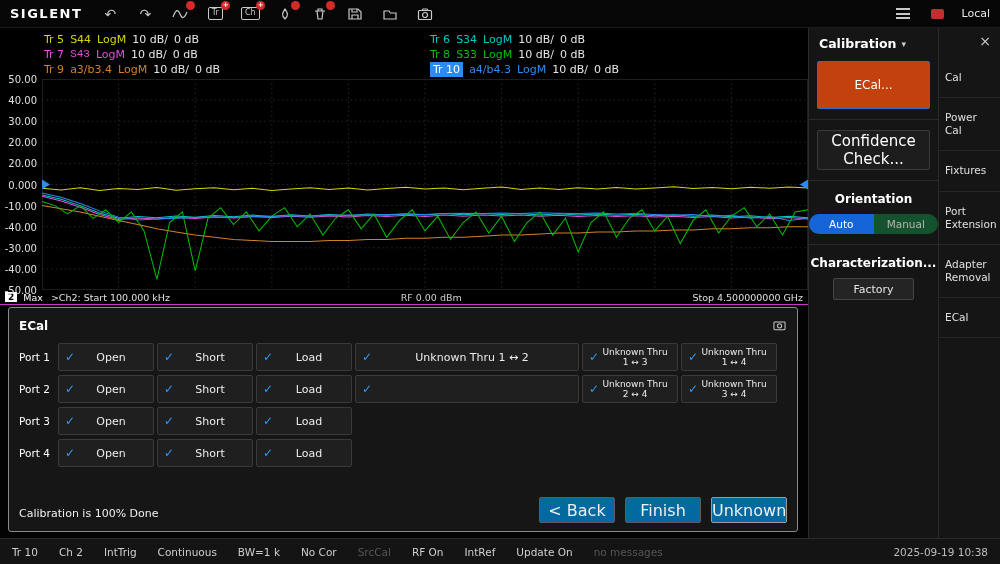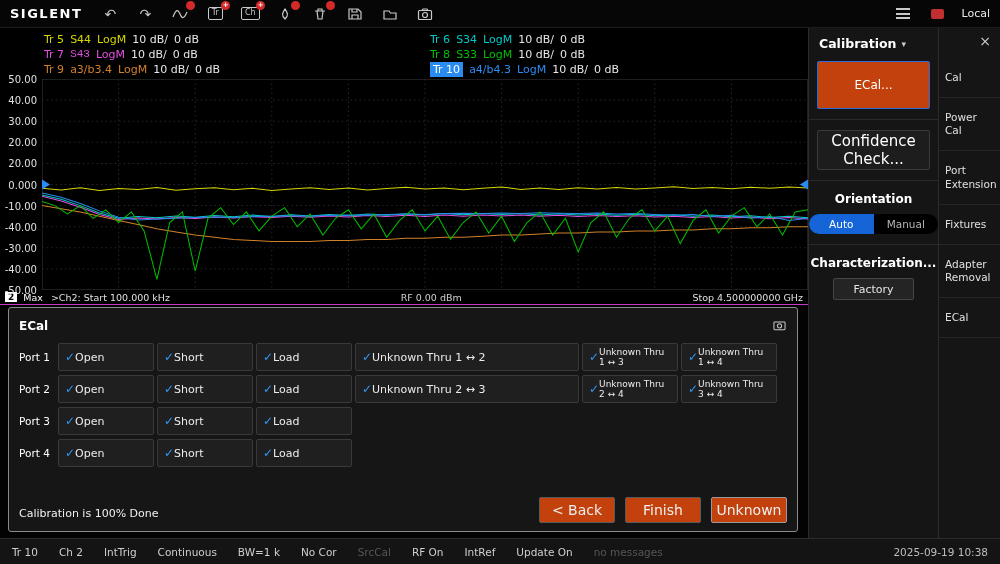--- a/index.html
+++ b/index.html
@@ -51,45 +51,45 @@
           border-radius:3px;padding:8px 10px;display:flex;flex-direction:column}
   .dhead{display:flex;align-items:center}
   .dtitle{font-size:12px;font-weight:bold;color:#fff}
   .dcam{margin-left:auto;cursor:pointer}
   .erows{margin-top:8px;display:flex;flex-direction:column;gap:4px}
   .erow{display:flex;gap:3px;height:28px;align-items:stretch}
   .eport{width:36px;font-size:10.5px;color:#fff;display:flex;align-items:center}
   .ecell{background:#1f1f1f;border:1px solid #3a3a3a;border-radius:2px;display:flex;align-items:center;
          padding:0 6px;font-size:11px;color:#ececec;cursor:pointer}
   .chk{color:#2f9bff;font-weight:bold;font-size:12px}
-  .clabel{flex:1;}
+  .clabel{flex:1;text-align:center}
   .std{width:96px}
   .wide{width:224px}
   .smallc{width:96px;font-size:9px}
   .efooter{margin-top:auto;display:flex;align-items:flex-end}
   .estatus{font-size:11px;color:#f0f0f0;padding-bottom:3px}
   .ebuttons{margin-left:auto;display:flex;gap:10px}
-  .ebuttons button{width:76px;height:26px;background:#c2410c;border:1px solid #5a5a5a;border-radius:2px;
-                   color:#efefef;font-size:14px;font-family:inherit;cursor:pointer}
+  .ebuttons button{width:76px;height:26px;background:#0369a1;border:1px solid #5a5a5a;border-radius:2px;
+                   color:#efefef;font-size:16px;font-family:inherit;cursor:pointer}
   .ebuttons button.focused{border-color:#9a9a9a}
 
   
   .sidebar{width:192px;background:#151515;border-left:1px solid #2a2a2a;display:flex;position:relative}
   .close{position:absolute;top:6px;right:9px;color:#ccc;font-size:14px;line-height:1;cursor:pointer;z-index:2}
   .sb-main{flex:1;display:flex;flex-direction:column;padding:8px 0;min-width:0}
   .sb-title-row{display:flex;align-items:center;gap:5px;padding:0 10px 10px;font-size:12.5px;font-weight:bold;color:#fff}
   .chev{font-size:9px;color:#ccc;cursor:pointer}
   .sb-btn{margin:0 8px;background:#1d1d1d;border:1px solid #3a3a3a;border-radius:2px;color:#fff;
           font-size:12px;font-family:inherit;cursor:pointer}
   .sb-btn.selected{background:#c2410c;border-color:#2f6bd8;height:48px}
   .sb-btn.cck{height:40px;font-size:15px}
   .sb-btn.small{height:22px;font-size:11px;margin:0 24px;background:#242424;border-color:#454545;color:#e5e5e5}
   .sep{height:1px;background:#2a2a2a;margin:10px 0}
   .sb-label{text-align:center;font-weight:bold;font-size:12px;color:#fff;margin:1px 0 8px}
-  .seg{display:flex;margin:0 0;height:20px;border-radius:10px;overflow:hidden;background:#000000}
+  .seg{display:flex;margin:0 0;height:20px;border-radius:10px;overflow:hidden;background:#14532d}
   .seg-opt{flex:1;display:flex;align-items:center;justify-content:center;font-size:10.5px;color:#b5b5b5;cursor:pointer}
   .seg-opt.on{background:#1565d8;color:#fff}
   .sb-menu{width:62px;border-left:1px solid #2a2a2a;display:flex;flex-direction:column;padding-top:30px}
   .menu-item{padding:13px 6px;font-size:10.5px;color:#e0e0e0;border-bottom:1px solid #262626;cursor:pointer;line-height:1.25}
 
   
   .statusbar{position:absolute;left:0;right:0;bottom:0;height:26px;background:#141414;border-top:1px solid #2b2b2b;
              display:flex;align-items:center;padding:0 12px;font-size:10.5px;color:#cfcfcf}
   .sb-item{margin-right:21px;cursor:pointer;white-space:nowrap}
   .dim{color:#565656}
@@ -322,21 +322,20 @@
               <div class="ecell std">
                 <span class="chk">✓</span>
                 <span class="clabel">Short</span>
               </div>
               <div class="ecell std">
                 <span class="chk">✓</span>
                 <span class="clabel">Load</span>
               </div>
               <div class="ecell wide">
                 <span class="chk">✓</span>
-                <span class="clabel">Unknown Thru 2 ↔ 3</span>
               </div>
               <div class="ecell smallc">
                 <span class="chk">✓</span>
                 <span class="clabel">Unknown Thru 2 ↔ 4</span>
               </div>
               <div class="ecell smallc">
                 <span class="chk">✓</span>
                 <span class="clabel">Unknown Thru 3 ↔ 4</span>
               </div>
             </div>
@@ -403,22 +402,22 @@
           <span class="seg-opt on">Auto</span>
           <span class="seg-opt">Manual</span>
         </div>
         <div class="sep"></div>
         <div class="sb-label">Characterization...</div>
         <button class="sb-btn small">Factory</button>
       </div>
       <div class="sb-menu">
         <div class="menu-item">Cal</div>
         <div class="menu-item">Power Cal</div>
+        <div class="menu-item">Fixtures</div>
         <div class="menu-item">Port Extension</div>
-        <div class="menu-item">Fixtures</div>
         <div class="menu-item">Adapter Removal</div>
         <div class="menu-item">ECal</div>
       </div>
     </aside>
   </div>
 
   <footer class="statusbar">
     <span class="sb-item">Tr 10</span>
     <span class="sb-item">Ch 2</span>
     <span class="sb-item">IntTrig</span>

